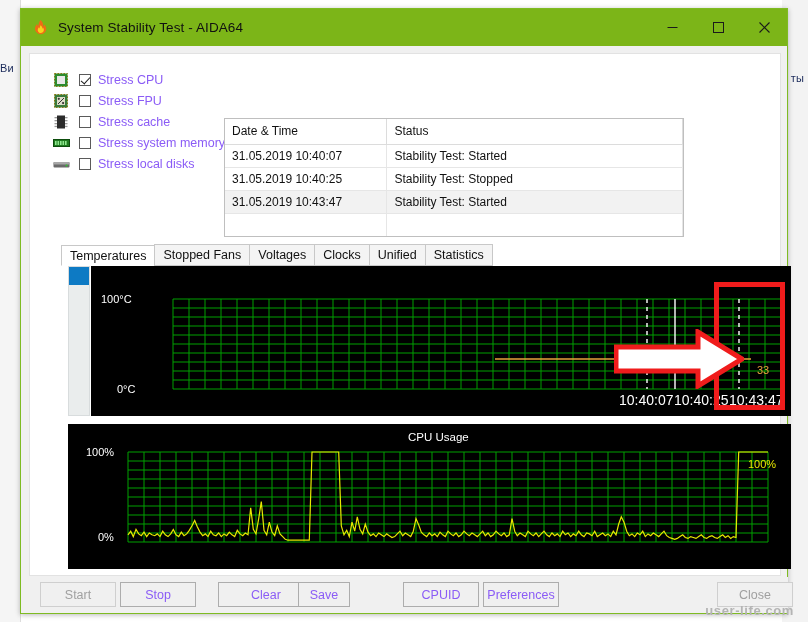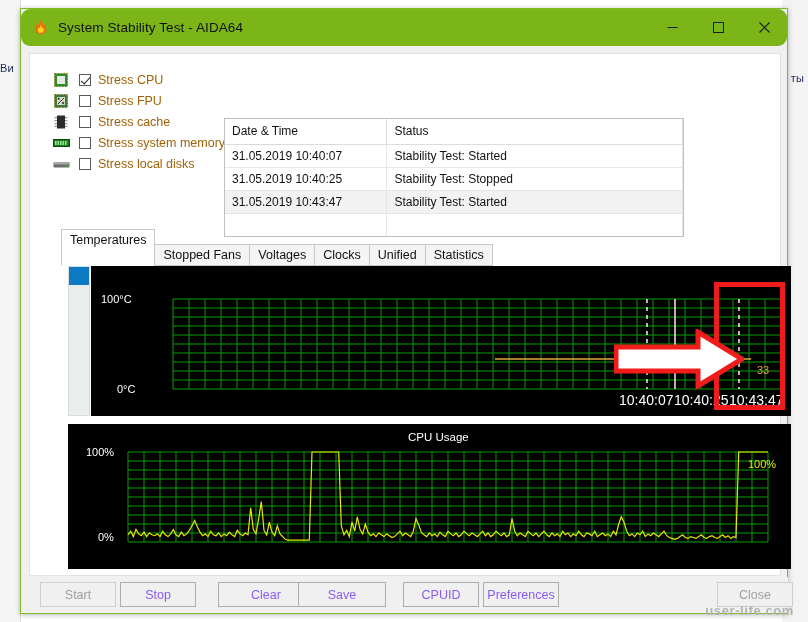--- a/index.html
+++ b/index.html
@@ -18,58 +18,58 @@
   #bg-text-right{right:4px;top:72px;}
   #bg-panel-right{position:absolute;right:26px;top:36px;width:18px;height:540px;background:#ffffff;border:1px solid #dcdcdc;border-right:none;}
 
   
   #window{
     position:absolute;left:20px;top:8px;width:768px;height:606px;
     background:#f0f0f0;border:1px solid #7ebb22;box-sizing:border-box;
     box-shadow:0 1px 5px rgba(0,0,0,.28);
   }
   #titlebar{
-    height:37px;background:#7cb518;display:flex;align-items:center;position:relative;border-radius:9px;
+    height:37px;background:#7cb518;display:flex;align-items:center;position:relative;
   }
   #app-icon{width:17px;height:17px;margin-left:11px;margin-right:9px;position:relative;flex:none;}
   #title-text{font-size:13.5px;color:#111;letter-spacing:.1px;}
   #win-controls{position:absolute;right:0;top:0;height:37px;display:flex;}
   .win-btn{width:46px;height:37px;display:flex;align-items:center;justify-content:center;cursor:default;}
   .win-btn svg{display:block;}
 
   
   #client{position:absolute;left:8px;top:44px;width:752px;height:523px;background:#fff;border:1px solid #e2e2e2;box-sizing:border-box;}
   #btnbar{position:absolute;left:1px;top:568px;width:766px;height:36px;background:#f0f0f0;}
 
   
   #stress-list{position:absolute;left:22px;top:16px;width:170px;}
   .stress-row{display:flex;align-items:center;height:20px;margin-bottom:1px;}
   .sicon{width:19px;height:16px;margin-right:8px;position:relative;flex:none;}
   .cb{width:12px;height:12px;border:1px solid #5a5a5a;background:#fff;margin-right:7px;flex:none;position:relative;box-sizing:border-box;}
   .cb.checked:after{
     content:"";position:absolute;left:3px;top:0px;width:4px;height:8px;
     border:solid #1a1a1a;border-width:0 1.6px 1.6px 0;transform:rotate(42deg);
   }
-  .slabel{font-size:12.5px;color:#a16207;white-space:nowrap;}
+  .slabel{font-size:12.5px;color:#8b5cf6;white-space:nowrap;}
 
   
   #log{position:absolute;left:194px;top:64px;width:460px;height:119px;border:1px solid #bfbfbf;background:#fff;box-sizing:border-box;overflow:hidden;}
   #log table{border-collapse:collapse;width:100%;table-layout:fixed;font-size:12px;color:#111;}
   #log th{text-align:left;font-weight:normal;padding:3px 0 4px 7px;border-right:1px solid #dcdcdc;border-bottom:1px solid #dcdcdc;height:18px;}
   #log td{padding:2px 0 3px 7px;border-right:1px solid #e6e6e6;border-bottom:1px solid #e6e6e6;height:17px;white-space:nowrap;overflow:hidden;}
   #log tr.sel td{background:#f2f2f2;}
   .col-dt{width:152px;} .col-st{width:283px;}
 
   
   #tabs{position:absolute;left:31px;top:189px;display:flex;align-items:flex-end;height:23px;}
   .tab{
     font-size:12.5px;color:#111;padding:3px 8px 4px 8px;border:1px solid #c8c8c8;background:#f4f4f4;
     margin-right:-1px;box-sizing:border-box;height:22px;white-space:nowrap;line-height:14px;
   }
-  .tab.active{background:#fff;border-bottom-color:#fff;height:37px;}
+  .tab.active{background:#fff;border-bottom-color:#fff;height:21px;}
 
   
   #chart-temp{position:absolute;left:61px;top:212px;width:700px;height:150px;background:#000;}
   #temp-scroll{position:absolute;left:38px;top:212px;width:22px;height:150px;background:#eaeded;border:1px solid #d8dcdd;box-sizing:border-box;}
   #temp-thumb{position:absolute;left:0;top:0;width:20px;height:18px;background:#0d7ac4;}
   #chart-cpu{position:absolute;left:38px;top:370px;width:589px;height:145px;background:#4c1d95;border-radius:20px;}
   .chart-title{position:absolute;color:#fff;font-size:11.5px;}
   .axlabel{position:absolute;color:#fff;font-size:11px;white-space:nowrap;}
   .vallabel{position:absolute;color:#e8e800;font-size:11px;margin-top:12px;}
   .vallabel.orange{color:#e8a33d;}
@@ -416,20 +416,20 @@
       <span class="stat-box" style="width:152px;">31.05.2019 10:43:47</span>
       <span class="stat-label">Elapsed Time:</span>
       <span class="stat-box" style="width:86px;margin-right:0;">00:00:13</span>
     </div>
   </div>
 
   <div id="btnbar">
     <div class="btn disabled" style="left:18px;top:5px;width:76px;">Start</div>
     <div class="btn" style="left:98px;top:5px;width:76px;">Stop</div>
     <div class="btn" style="left:196px;top:5px;width:96px;">Clear</div>
-    <div class="btn" style="left:276px;top:5px;width:88px;">Save</div>
+    <div class="btn" style="left:276px;top:5px;width:52px;">Save</div>
     <div class="btn" style="left:381px;top:5px;width:76px;">CPUID</div>
     <div class="btn" style="left:461px;top:5px;width:76px;">Preferences</div>
     <div class="btn disabled" style="left:695px;top:5px;width:76px;">Close</div>
   </div>
 </div>
 
 <div id="watermark">user-life.com</div>
 
 </body></html>

